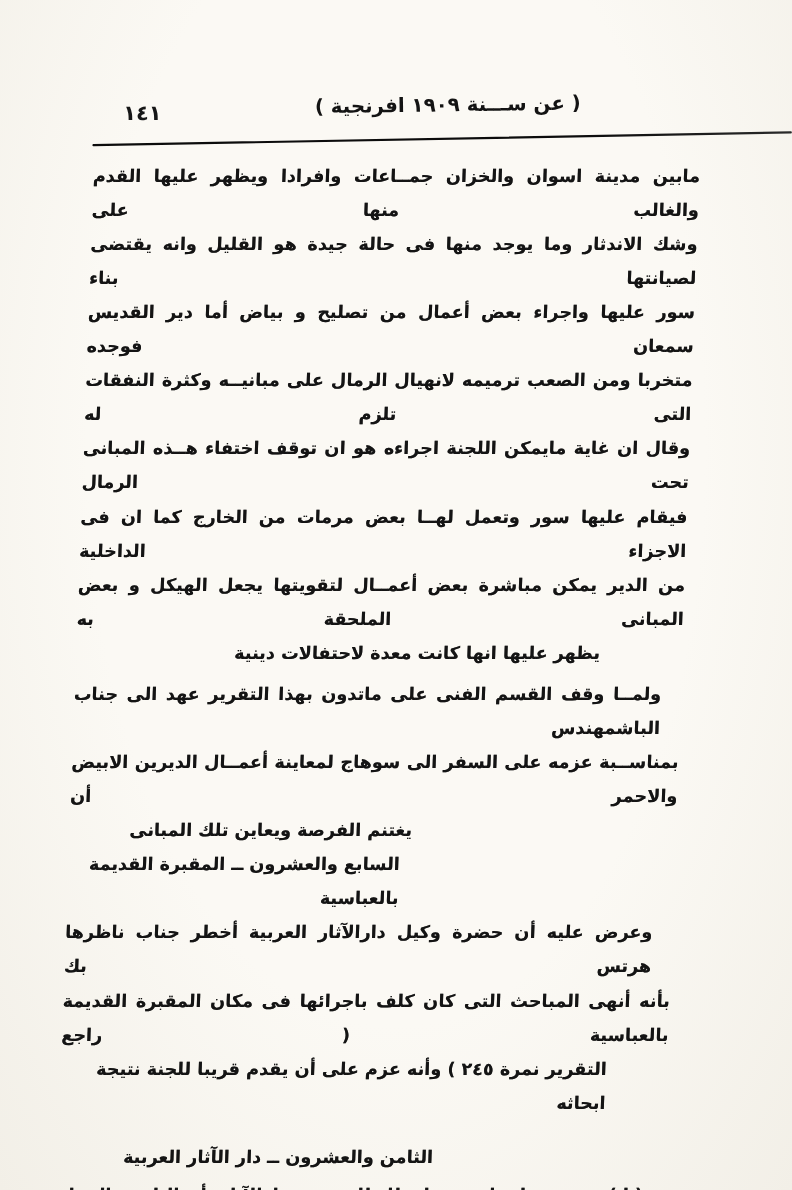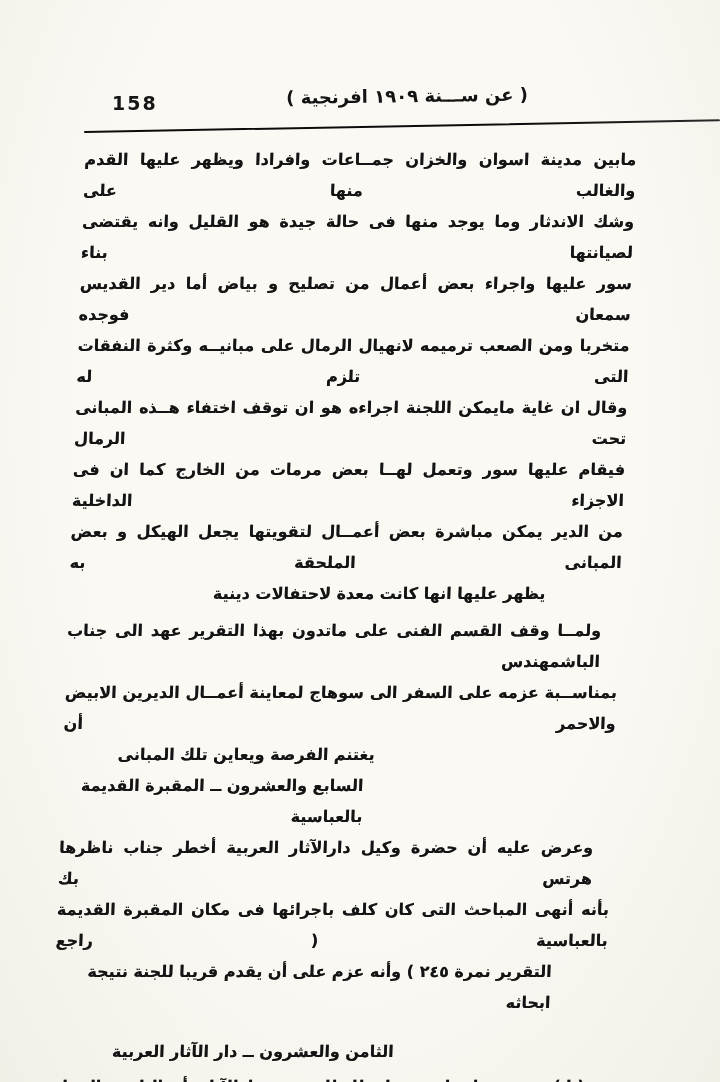--- a/index.html
+++ b/index.html
@@ -54,21 +54,21 @@
   .mt6{margin-top:6px;}
   .mt18{margin-top:18px;}
   .mt4{margin-top:4px;}
   .heading{letter-spacing:.2px;}
 </style>
 </head>
 <body>
 
 <div class="page">
 
-  <div class="page-number">158</div>
+  <div class="page-number">١٤١</div>
   <div class="header-title">( عن ســـنة ١٩٠٩ افرنجية )</div>
   <div class="header-rule"></div>
 
   <div class="body-block">
     <div class="ln">مابين مدينة اسوان والخزان جمــاعات وافرادا ويظهر عليها القدم والغالب منها على</div>
     <div class="ln">وشك الاندثار وما يوجد منها فى حالة جيدة هو القليل وانه يقتضى لصيانتها بناء</div>
     <div class="ln">سور عليها واجراء بعض أعمال من تصليح و بياض أما دير القديس سمعان فوجده</div>
     <div class="ln">متخربا ومن الصعب ترميمه لانهيال الرمال على مبانيــه وكثرة النفقات التى تلزم له</div>
     <div class="ln">وقال ان غاية مايمكن اللجنة اجراءه هو ان توقف اختفاء هــذه المبانى تحت الرمال</div>
     <div class="ln">فيقام عليها سور وتعمل لهــا بعض مرمات من الخارج كما ان فى الاجزاء الداخلية</div>

